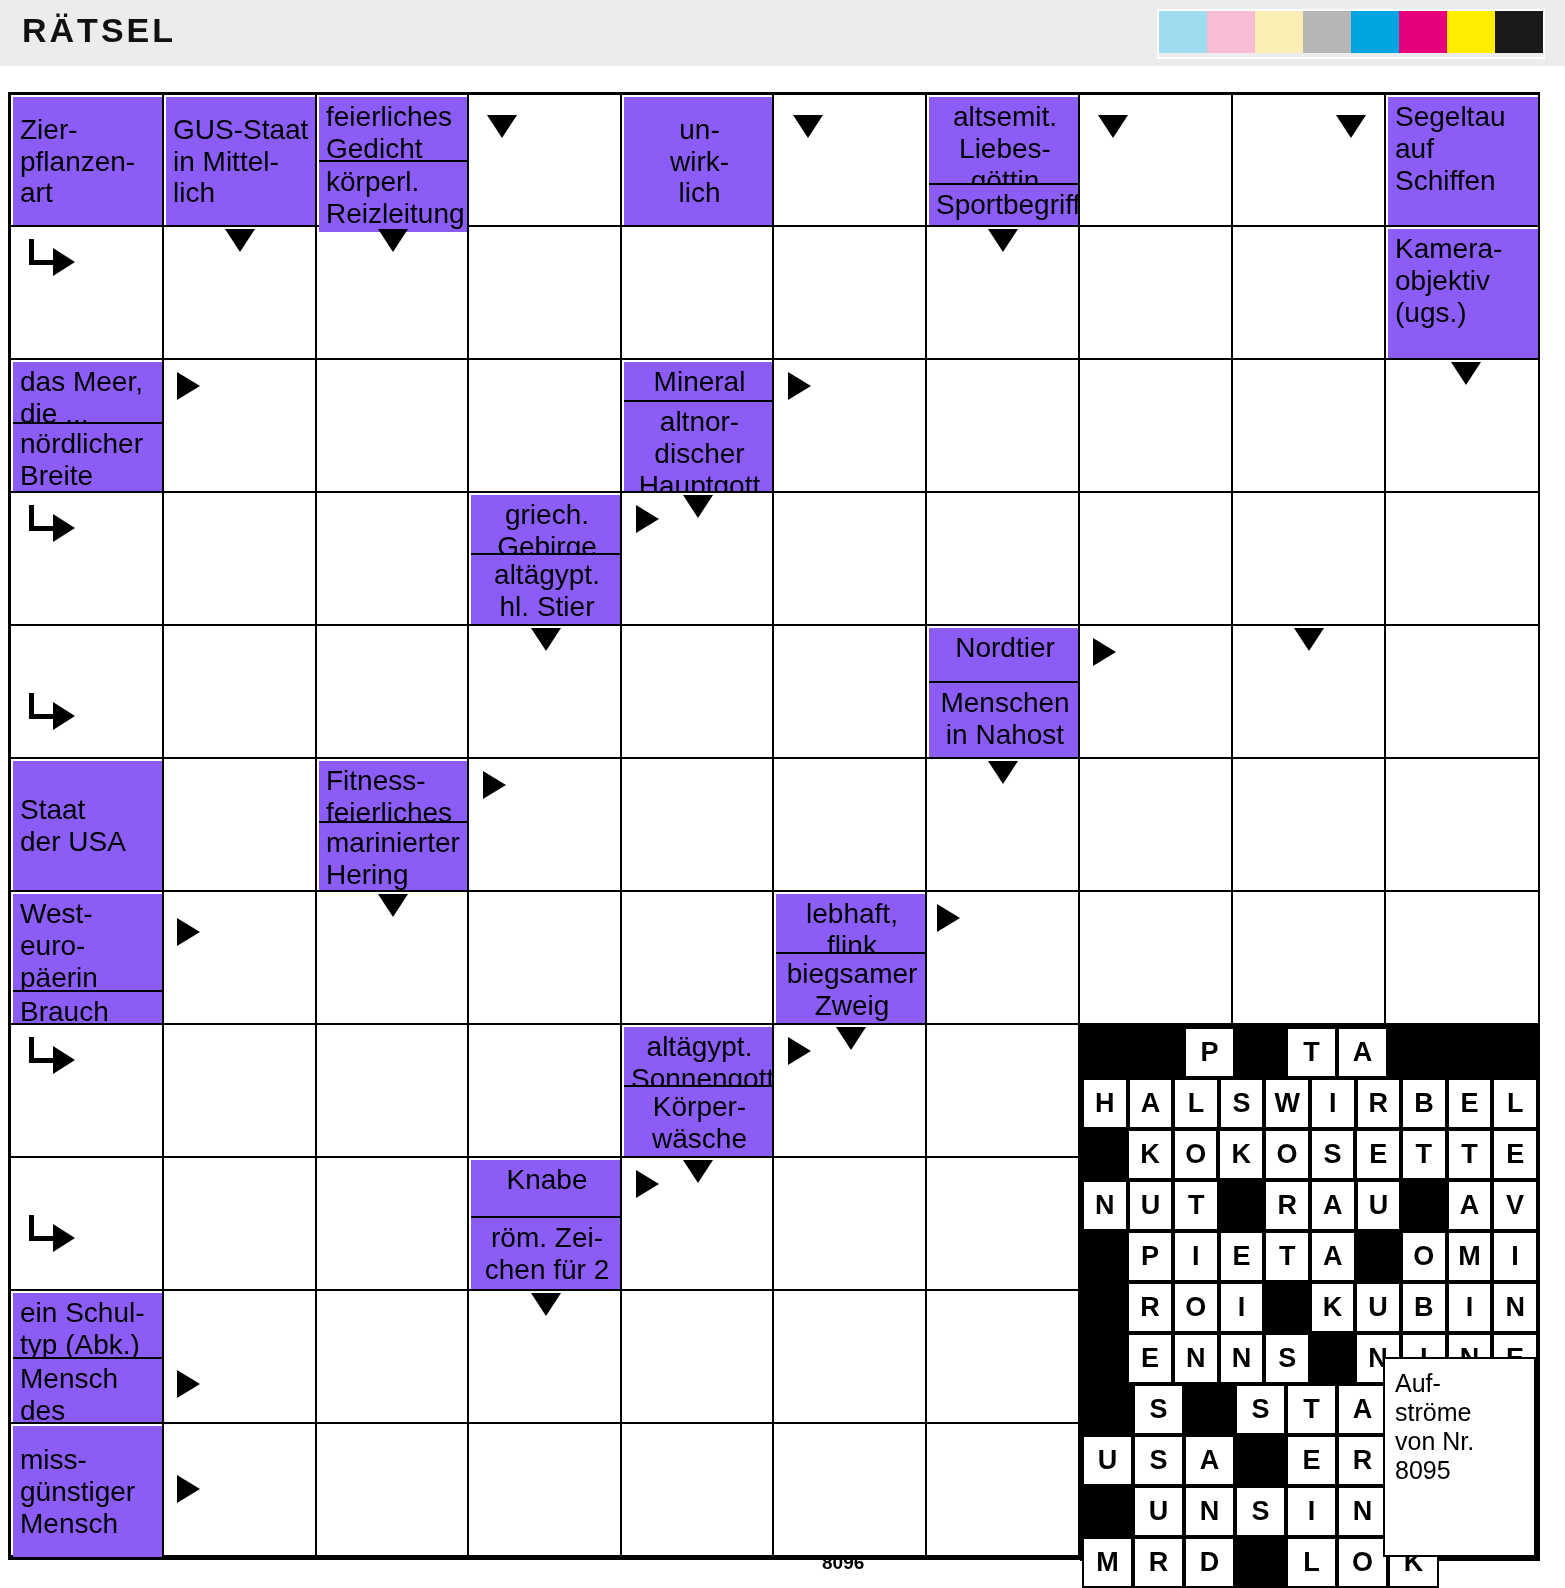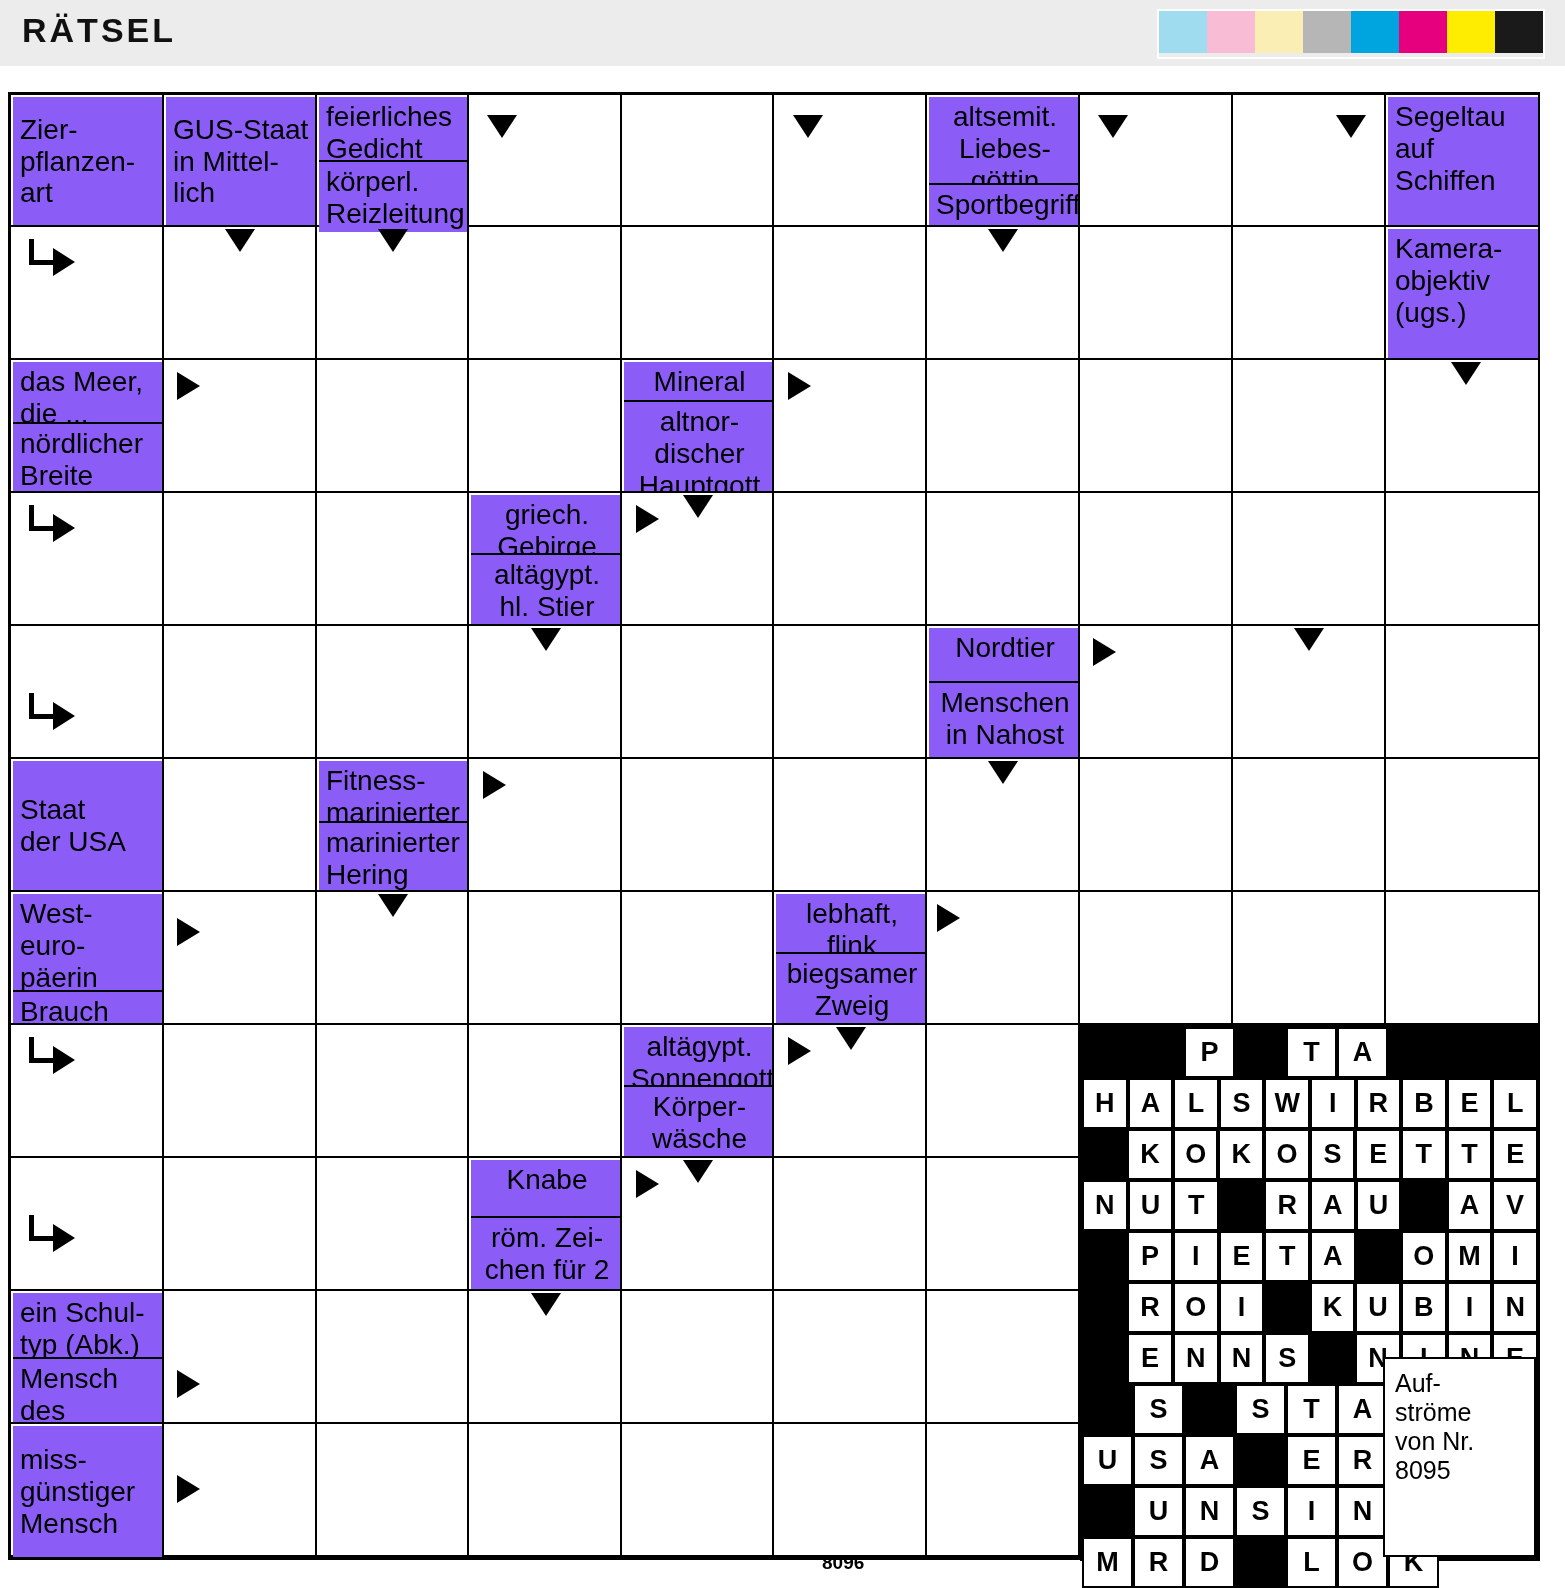--- a/index.html
+++ b/index.html
@@ -296,20 +296,23 @@
   <div class="clue" style="left:2px;top:2px;width:149px;height:128px;white-space:pre-line;display:flex;align-items:center;">Zier-
 pflanzen-
 art</div>
   <div class="clue" style="left:155px;top:2px;width:149px;height:128px;white-space:pre-line;display:flex;align-items:center;">GUS-Staat
 in Mittel-
 lich</div>
   <div class="clue split-top" style="left:308px;top:2px;width:148px;height:65px;white-space:pre-line;">feierliches
 Gedicht</div>
   <div class="clue" style="left:308px;top:67px;width:148px;height:70px;white-space:pre-line;">körperl.
 Reizleitung</div>
+  <div class="clue center" style="left:613px;top:2px;width:148px;height:128px;white-space:pre-line;display:flex;align-items:center;justify-content:center;">un-
+wirk-
+lich</div>
   <div class="clue split-top center" style="left:918px;top:2px;width:149px;height:88px;white-space:pre-line;">altsemit.
 Liebes-
 göttin</div>
   <div class="clue" style="left:918px;top:90px;width:149px;height:40px;white-space:pre-line;">Sportbegriff</div>
   <div class="clue" style="left:1377px;top:2px;width:150px;height:128px;white-space:pre-line;">Segeltau
 auf
 Schiffen</div>
 
   <div class="arr arr-down" style="left:476px;top:20px"></div>
   <div class="arr arr-down" style="left:782px;top:20px"></div>
@@ -360,21 +363,21 @@
   <div class="arr arr-down" style="left:1283px;top:533px"></div>
   <div class="arr-elbow" style="left:18px;top:598px">
     <div class="v"></div>
       <div class="h"></div>
       <div class="tip"></div>
   </div>
 
   <div class="clue" style="left:2px;top:666px;width:149px;height:129px;white-space:pre-line;display:flex;align-items:center;">Staat
 der USA</div>
   <div class="clue split-top" style="left:308px;top:666px;width:148px;height:62px;white-space:pre-line;">Fitness-
-marinierter</div>
+feierliches</div>
   <div class="clue" style="left:308px;top:728px;width:148px;height:67px;white-space:pre-line;">marinierter
 Hering</div>
   <div class="arr arr-down" style="left:977px;top:666px"></div>
   <div class="arr arr-right" style="left:472px;top:676px"></div>
 
   <div class="clue split-top" style="left:2px;top:799px;width:149px;height:98px;white-space:pre-line;">West-
 euro-
 päerin</div>
   <div class="clue" style="left:2px;top:897px;width:149px;height:31px;">Brauch</div>
   <div class="clue split-top center" style="left:765px;top:799px;width:149px;height:60px;white-space:pre-line;">lebhaft,

